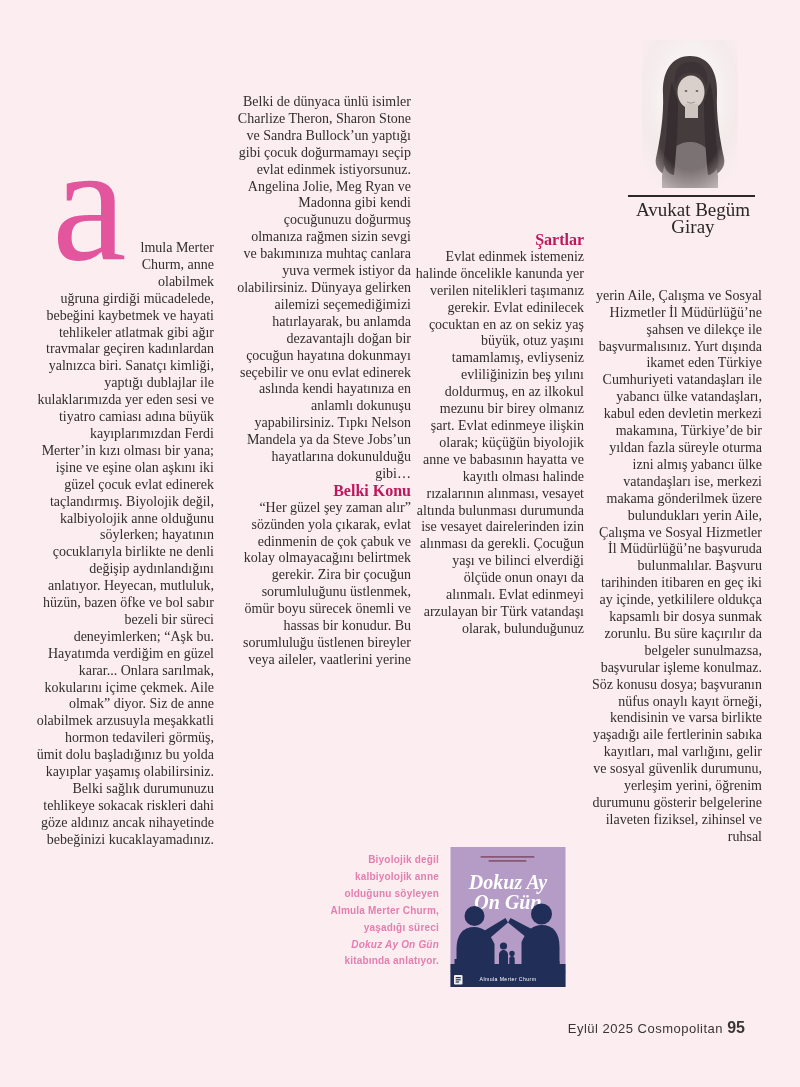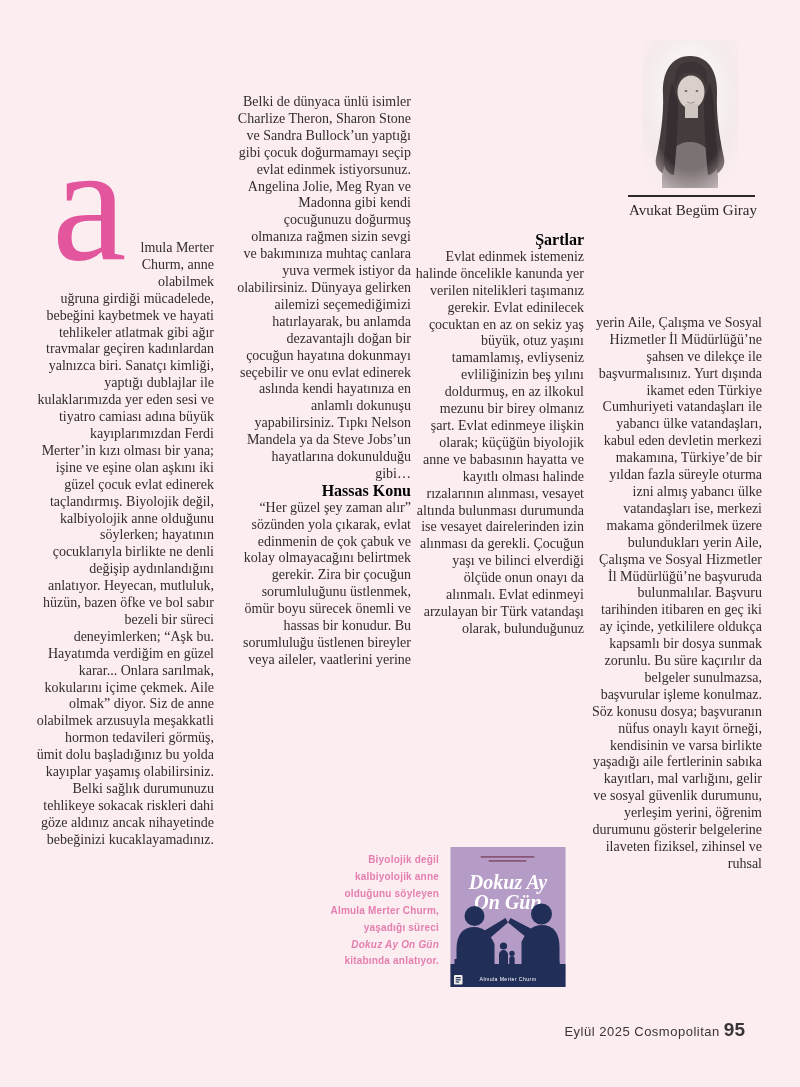--- a/index.html
+++ b/index.html
@@ -15,21 +15,21 @@
   .col{
     position:absolute;
     font-size:14px;
     line-height:16.9px;
     text-align:left;
   }
   .col p{margin:0;text-align:right;}
   .section-heading{
     font-weight:bold;
     font-size:16px;
-    color:#000000;
+    color:#be185d;
     margin:13px 0 3px 0;
   }
   
   #col1{left:36px;top:240px;width:178px;}
   #col2{left:237px;top:94px;width:174px;}
   #col3{left:414px;top:232px;width:170px;}
   #col4{left:590px;top:40px;width:172px;}
 
   
   .dropcap-spacer{float:left;width:96px;height:35px;}
@@ -53,24 +53,24 @@
     background:radial-gradient(ellipse at 50% 45%, rgba(251,237,240,0) 55%, rgba(251,237,240,0.85) 96%);
   }
   .caption-rule{
     width:127px;height:0;
     border-top:2px solid #2c2728;
     margin:7px 0 5px 38px;
   }
   .caption{
     text-align:center;
     padding-left:34px;
-    font-size:15px;
+    font-size:19px;
     color:#2c2728;
   }
-  #col4 .body-start{margin-top:96px;}
+  #col4 .body-start{margin-top:52px;}
 
   
   .callout{
     position:absolute;
     left:235px;top:852px;width:204px;
     text-align:right;
     font-family:"Liberation Sans", sans-serif;
     font-weight:bold;
     font-size:10px;
     line-height:16.9px;
@@ -91,35 +91,35 @@
   
   .footer{
     position:absolute;
     right:55px;top:1019px;
     font-family:"Liberation Sans", sans-serif;
     font-size:13px;
     letter-spacing:0.5px;
     color:#3a3536;
     white-space:nowrap;
   }
-  .footer .page-num{font-weight:bold;font-size:19px;letter-spacing:0;}
+  .footer .page-num{font-weight:bold;font-size:16px;letter-spacing:0;}
 </style>
 </head>
 <body>
 
 <div class="page">
 
   <div class="col" id="col1">
     <span class="dropcap">a</span>
     <p><span class="dropcap-spacer"></span><span>lmula Merter Churm, anne olabilmek uğruna girdiği mücadelede, bebeğini kaybetmek ve hayati tehlikeler atlatmak gibi ağır travmalar geçiren kadınlardan yalnızca biri. Sanatçı kimliği, yaptığı dublajlar ile kulaklarımızda yer eden sesi ve tiyatro camiası adına büyük kayıplarımızdan Ferdi Merter’in kızı olması bir yana; işine ve eşine olan aşkını iki güzel çocuk evlat edinerek taçlandırmış. Biyolojik değil, kalbiyolojik anne olduğunu söylerken; hayatının çocuklarıyla birlikte ne denli değişip aydınlandığını anlatıyor. Heyecan, mutluluk, hüzün, bazen öfke ve bol sabır bezeli bir süreci deneyimlerken; “Aşk bu. Hayatımda verdiğim en güzel karar... Onlara sarılmak, kokularını içime çekmek. Aile olmak” diyor. Siz de anne olabilmek arzusuyla meşakkatli hormon tedavileri görmüş, ümit dolu başladığınız bu yolda kayıplar yaşamış olabilirsiniz. Belki sağlık durumunuzu tehlikeye sokacak riskleri dahi göze aldınız ancak nihayetinde bebeğinizi kucaklayamadınız.</span></p>
   </div>
 
   <div class="col" id="col2">
     <p>Belki de dünyaca ünlü isimler Charlize Theron, Sharon Stone ve Sandra Bullock’un yaptığı gibi çocuk doğurmamayı seçip evlat edinmek istiyorsunuz. Angelina Jolie, Meg Ryan ve Madonna gibi kendi çocuğunuzu doğurmuş olmanıza rağmen sizin sevgi ve bakımınıza muhtaç canlara yuva vermek istiyor da olabilirsiniz. Dünyaya gelirken ailemizi seçemediğimizi hatırlayarak, bu anlamda dezavantajlı doğan bir çocuğun hayatına dokunmayı seçebilir ve onu evlat edinerek aslında kendi hayatınıza en anlamlı dokunuşu yapabilirsiniz. Tıpkı Nelson Mandela ya da Steve Jobs’un hayatlarına dokunulduğu gibi…</p>
-    <p class="section-heading">Hassas Konu</p>
+    <p class="section-heading">Belki Konu</p>
     <p>“Her güzel şey zaman alır” sözünden yola çıkarak, evlat edinmenin de çok çabuk ve kolay olmayacağını belirtmek gerekir. Zira bir çocuğun sorumluluğunu üstlenmek, ömür boyu sürecek önemli ve hassas bir konudur. Bu sorumluluğu üstlenen bireyler veya aileler, vaatlerini yerine</p>
   </div>
 
   <div class="col" id="col3">
     <p class="section-heading">Şartlar</p>
     <p>Evlat edinmek istemeniz halinde öncelikle kanunda yer verilen nitelikleri taşımanız gerekir. Evlat edinilecek çocuktan en az on sekiz yaş büyük, otuz yaşını tamamlamış, evliyseniz evliliğinizin beş yılını doldurmuş, en az ilkokul mezunu bir birey olmanız şart. Evlat edinmeye ilişkin olarak; küçüğün biyolojik anne ve babasının hayatta ve kayıtlı olması halinde rızalarının alınması, vesayet altında bulunması durumunda ise vesayet dairelerinden izin alınması da gerekli. Çocuğun yaşı ve bilinci elverdiği ölçüde onun onayı da alınmalı. Evlat edinmeyi arzulayan bir Türk vatandaşı olarak, bulunduğunuz</p>
   </div>
 
   <div class="col" id="col4">
     <div class="photo">

